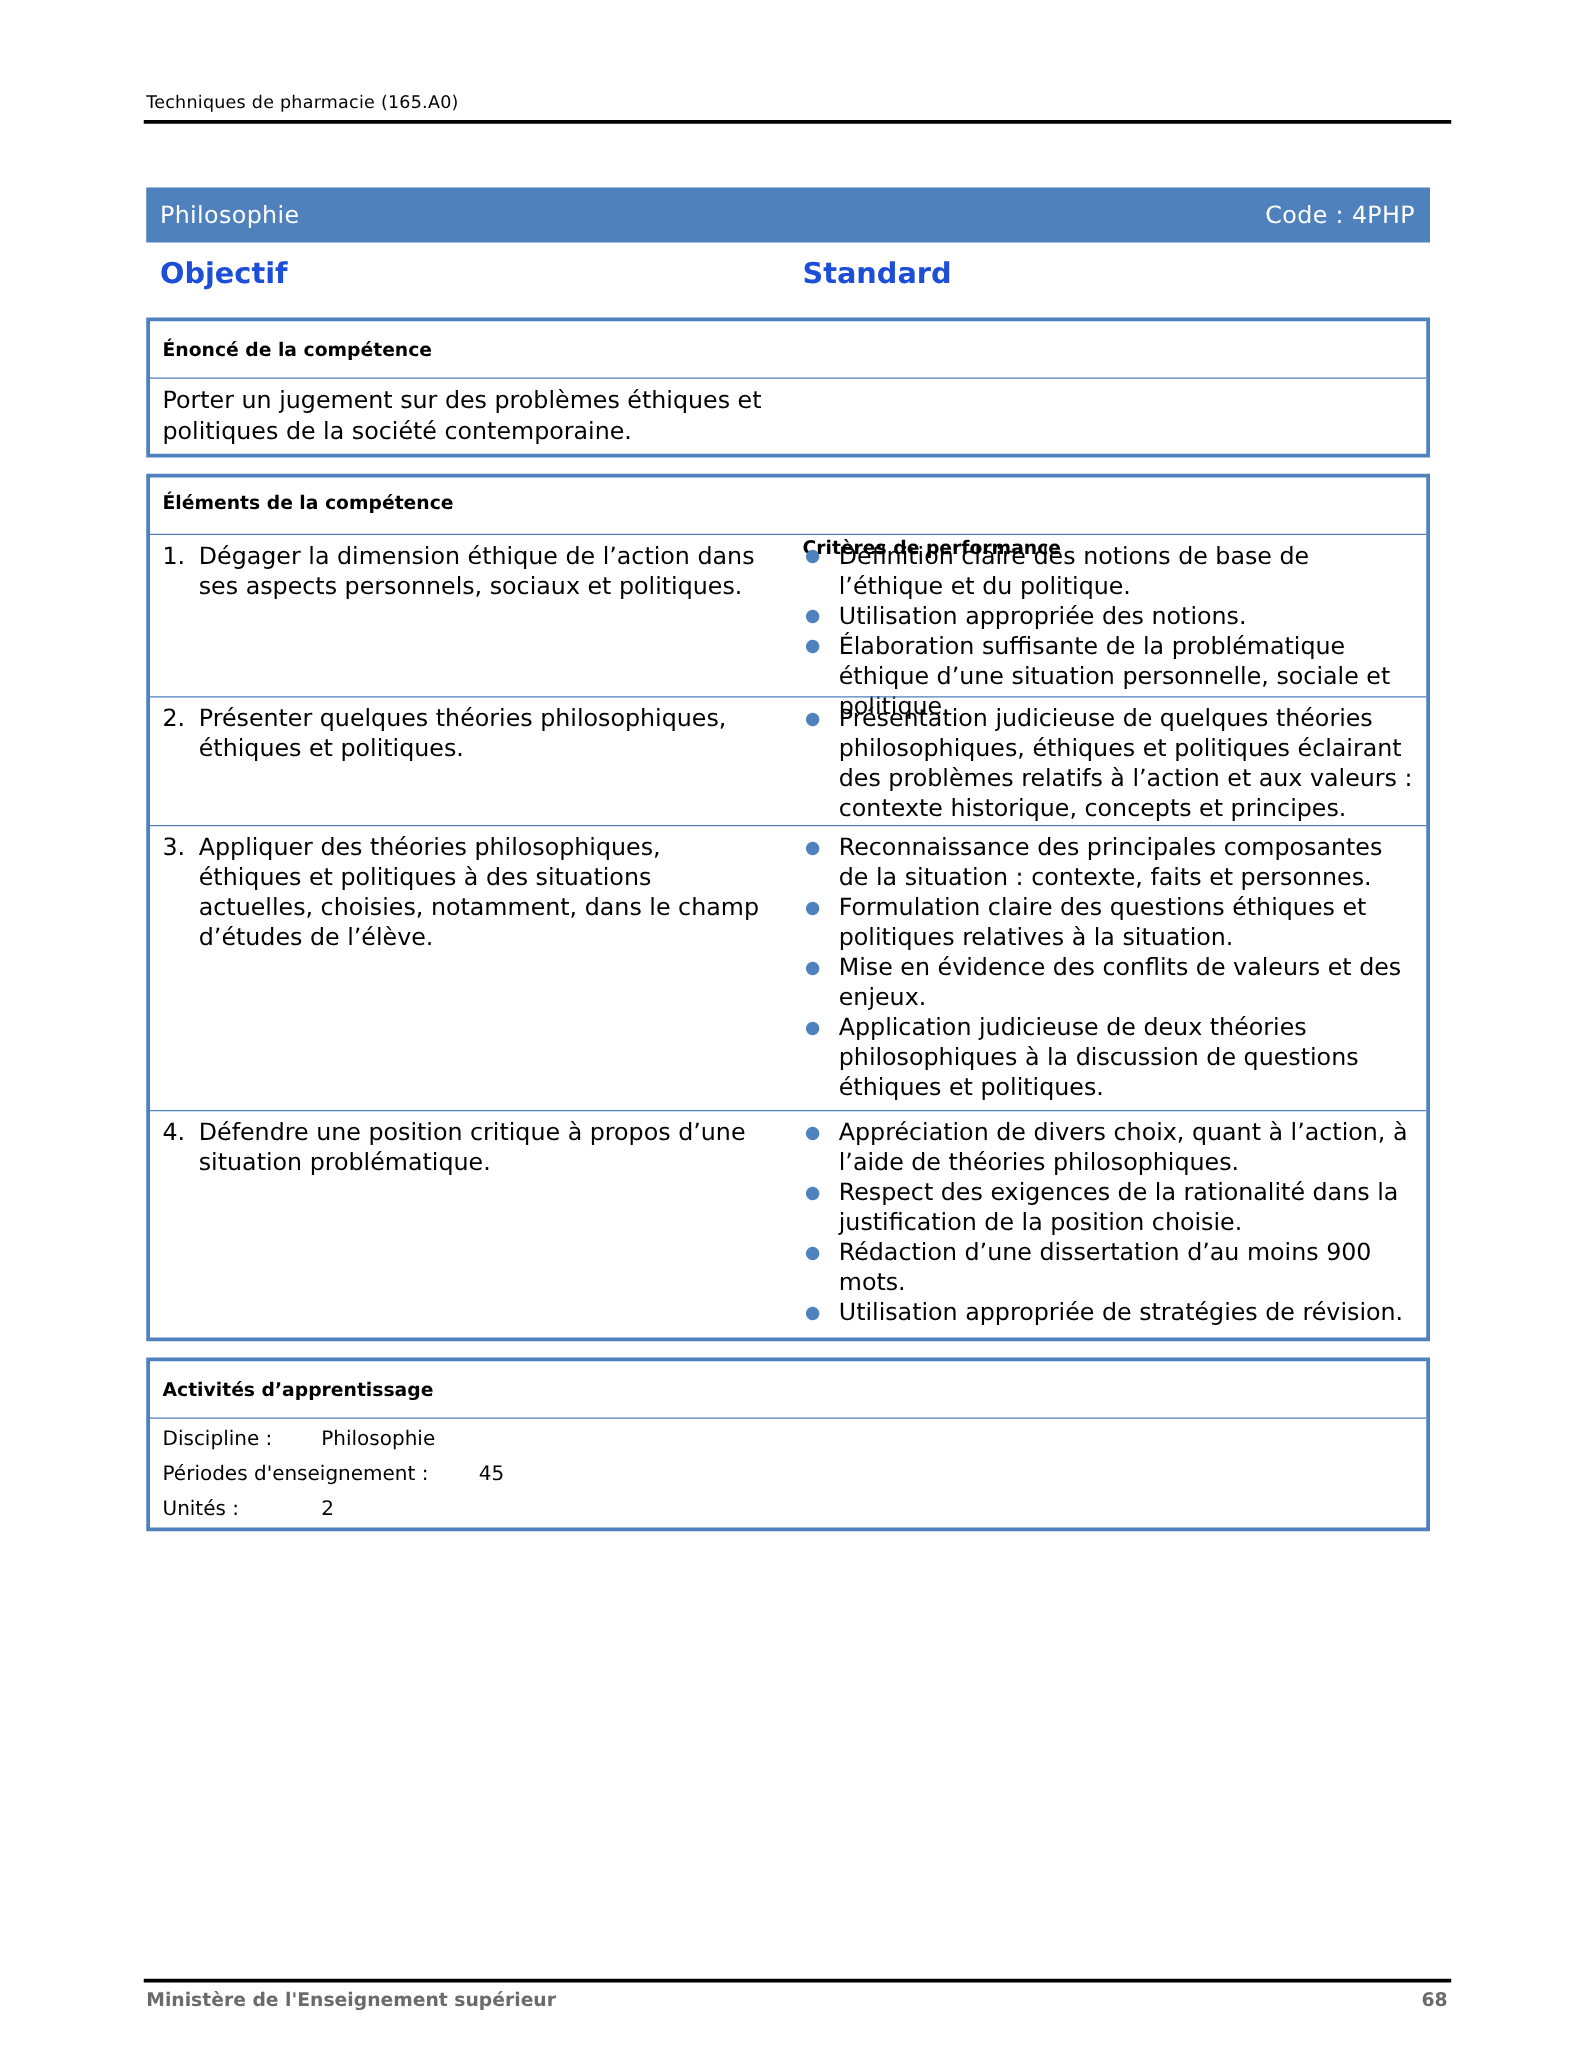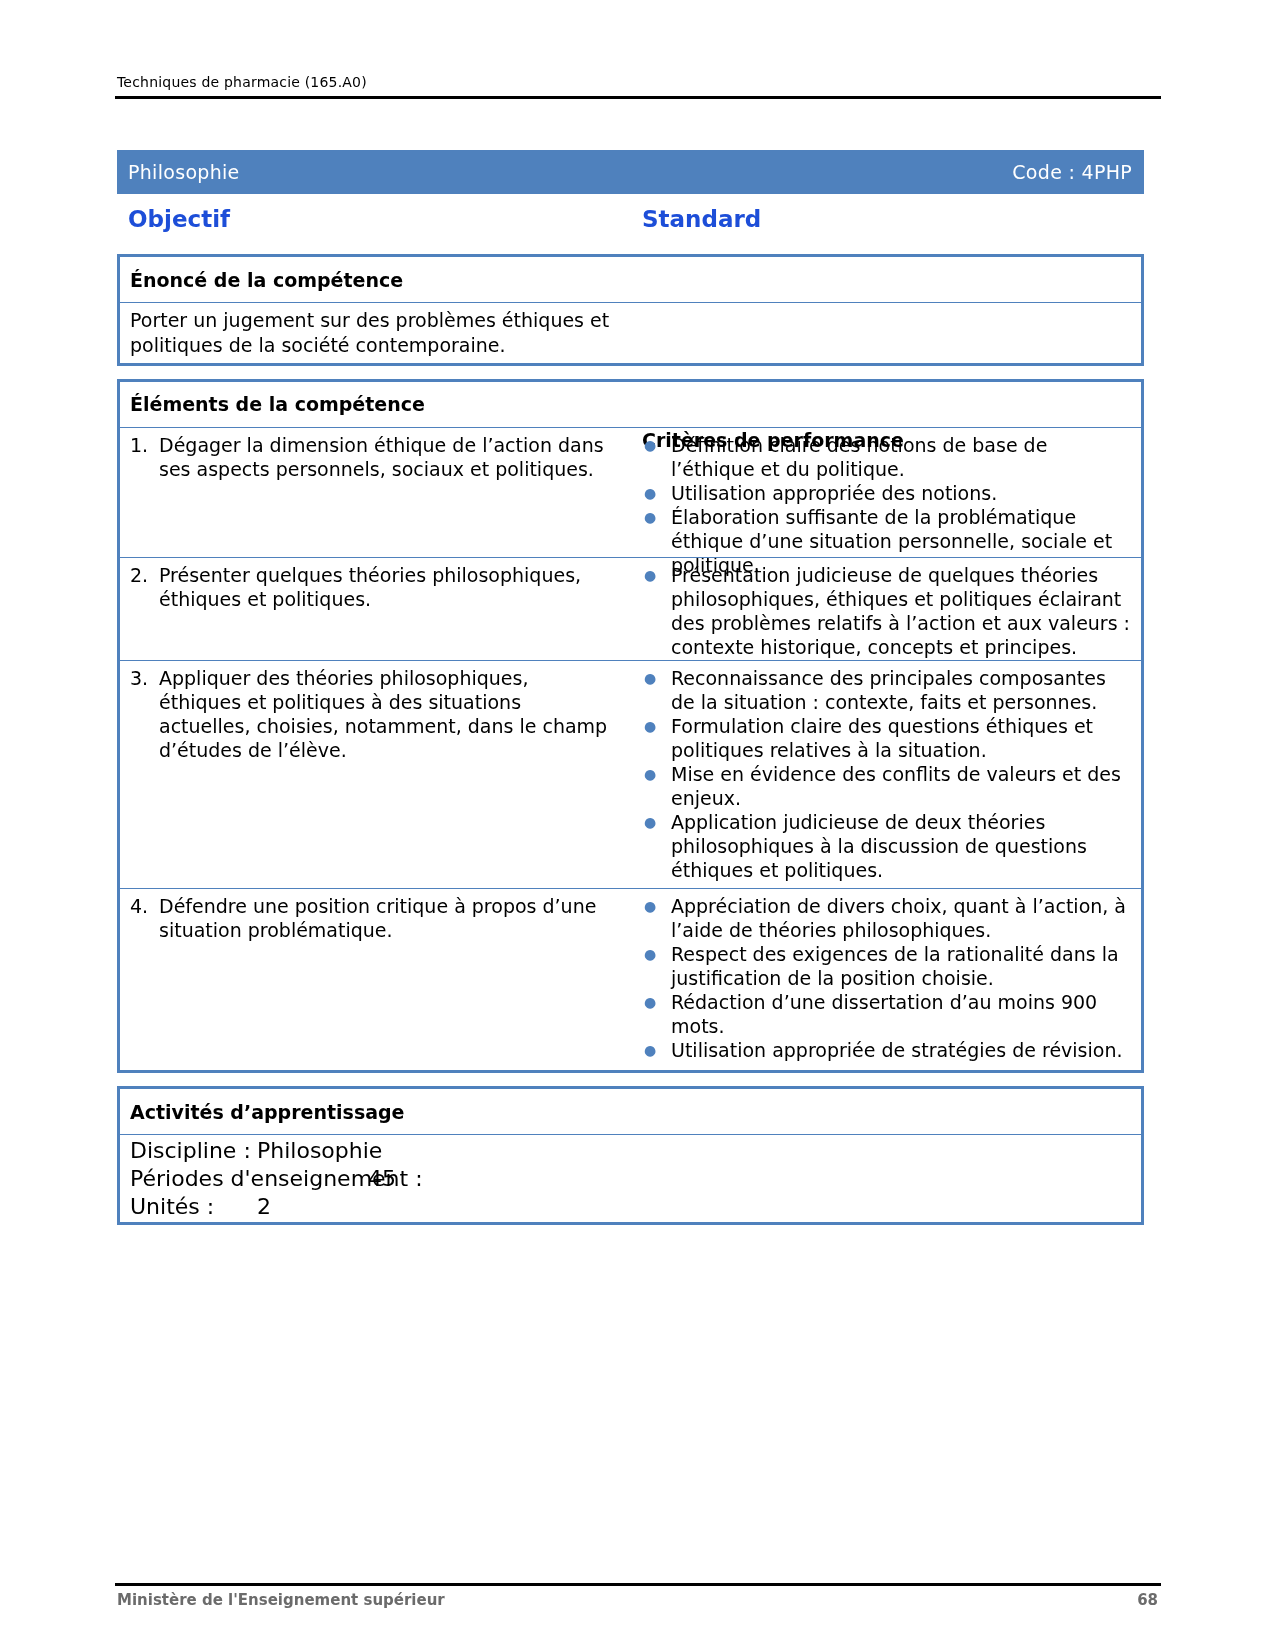--- a/index.html
+++ b/index.html
@@ -12,21 +12,21 @@
     .title-bar span { letter-spacing: 0.3px; }
 
     .col-heads { position: absolute; top: 206px; left: 117px; width: 1027px; height: 34px; }
     .col-head { position: absolute; top: 0; font-size: 23px; font-weight: bold; color: #1d4ed8; }
     .col-head.left { left: 11px; }
     .col-head.right { left: 525px; }
 
     .box { position: absolute; left: 117px; width: 1027px; border: 3px solid #4f81bd; box-sizing: border-box; }
     .box .row { border-top: 1.5px solid #4f81bd; box-sizing: border-box; }
     .box .row:first-child { border-top: none; }
-    .box .hdr { font-weight: bold; font-size: 19px; padding: 0 10px; display: flex; align-items: center; }
+    .box .hdr { font-weight: bold; font-size: 15px; padding: 0 10px; display: flex; align-items: center; }
 
     .enonce { top: 254px; height: 112px; }
     .enonce .hdr { height: 45px; }
     .enonce .body { font-size: 19px; line-height: 25px; padding: 5px 10px 0 10px; width: 480px; }
 
     .elements { top: 379px; height: 694px; }
     .elements .hdr { height: 45px; position: relative; }
     .elements .hdr .h-left { position: absolute; left: 10px; top: 11px; }
     .elements .hdr .h-right { position: absolute; left: 522px; top: 11px; margin-top: 36px; }
     .elements .erow { position: relative; font-size: 19px; line-height: 24px; }
@@ -35,21 +35,21 @@
     .elements .erow .right { position: absolute; left: 522px; top: 5px; width: 490px; }
     .crit { display: flex; }
     .crit .bullet { flex: 0 0 29px; width: 29px; color: #4f81bd; font-size: 14px; line-height: 24px; padding-left: 2px; box-sizing: border-box; }
     .r1 { height: 130px; }
     .r2 { height: 103px; }
     .r3 { height: 228px; }
     .r4 { height: 183px; }
 
     .activites { top: 1086px; height: 139px; }
     .activites .hdr { height: 45px; }
-    .activites .body { font-size: 22px; line-height: 28px; padding: 2px 10px 0 10px; position: relative; }
+    .activites .body { font-size: 16px; line-height: 28px; padding: 2px 10px 0 10px; position: relative; }
     .kv { position: relative; height: 28px; }
     .kv .k { position: absolute; left: 0; }
     .kv .v { position: absolute; }
 
     .footer-rule { position: absolute; left: 115px; top: 1583px; width: 1046px; height: 3px; background: #000; }
     .footer-left { position: absolute; left: 117px; top: 1591px; font-size: 15px; font-weight: bold; color: #6b6b6b; }
     .footer-right { position: absolute; right: 117px; top: 1591px; font-size: 15px; font-weight: bold; color: #6b6b6b; }
   </style>
 </head>
 <body>
@@ -168,21 +168,21 @@
 <div class="box activites">
   <div class="row hdr">Activités d’apprentissage</div>
   <div class="row">
     <div class="body">
       <div class="kv">
         <span class="k">Discipline :</span>
         <span class="v" style="left:127px">Philosophie</span>
       </div>
       <div class="kv">
         <span class="k">Périodes d'enseignement :</span>
-        <span class="v" style="left:238px">45</span>
+        <span class="v" style="left:253px">45</span>
       </div>
       <div class="kv">
         <span class="k">Unités :</span>
         <span class="v" style="left:127px">2</span>
       </div>
     </div>
   </div>
 </div>
 
 <div class="footer-rule"></div>

